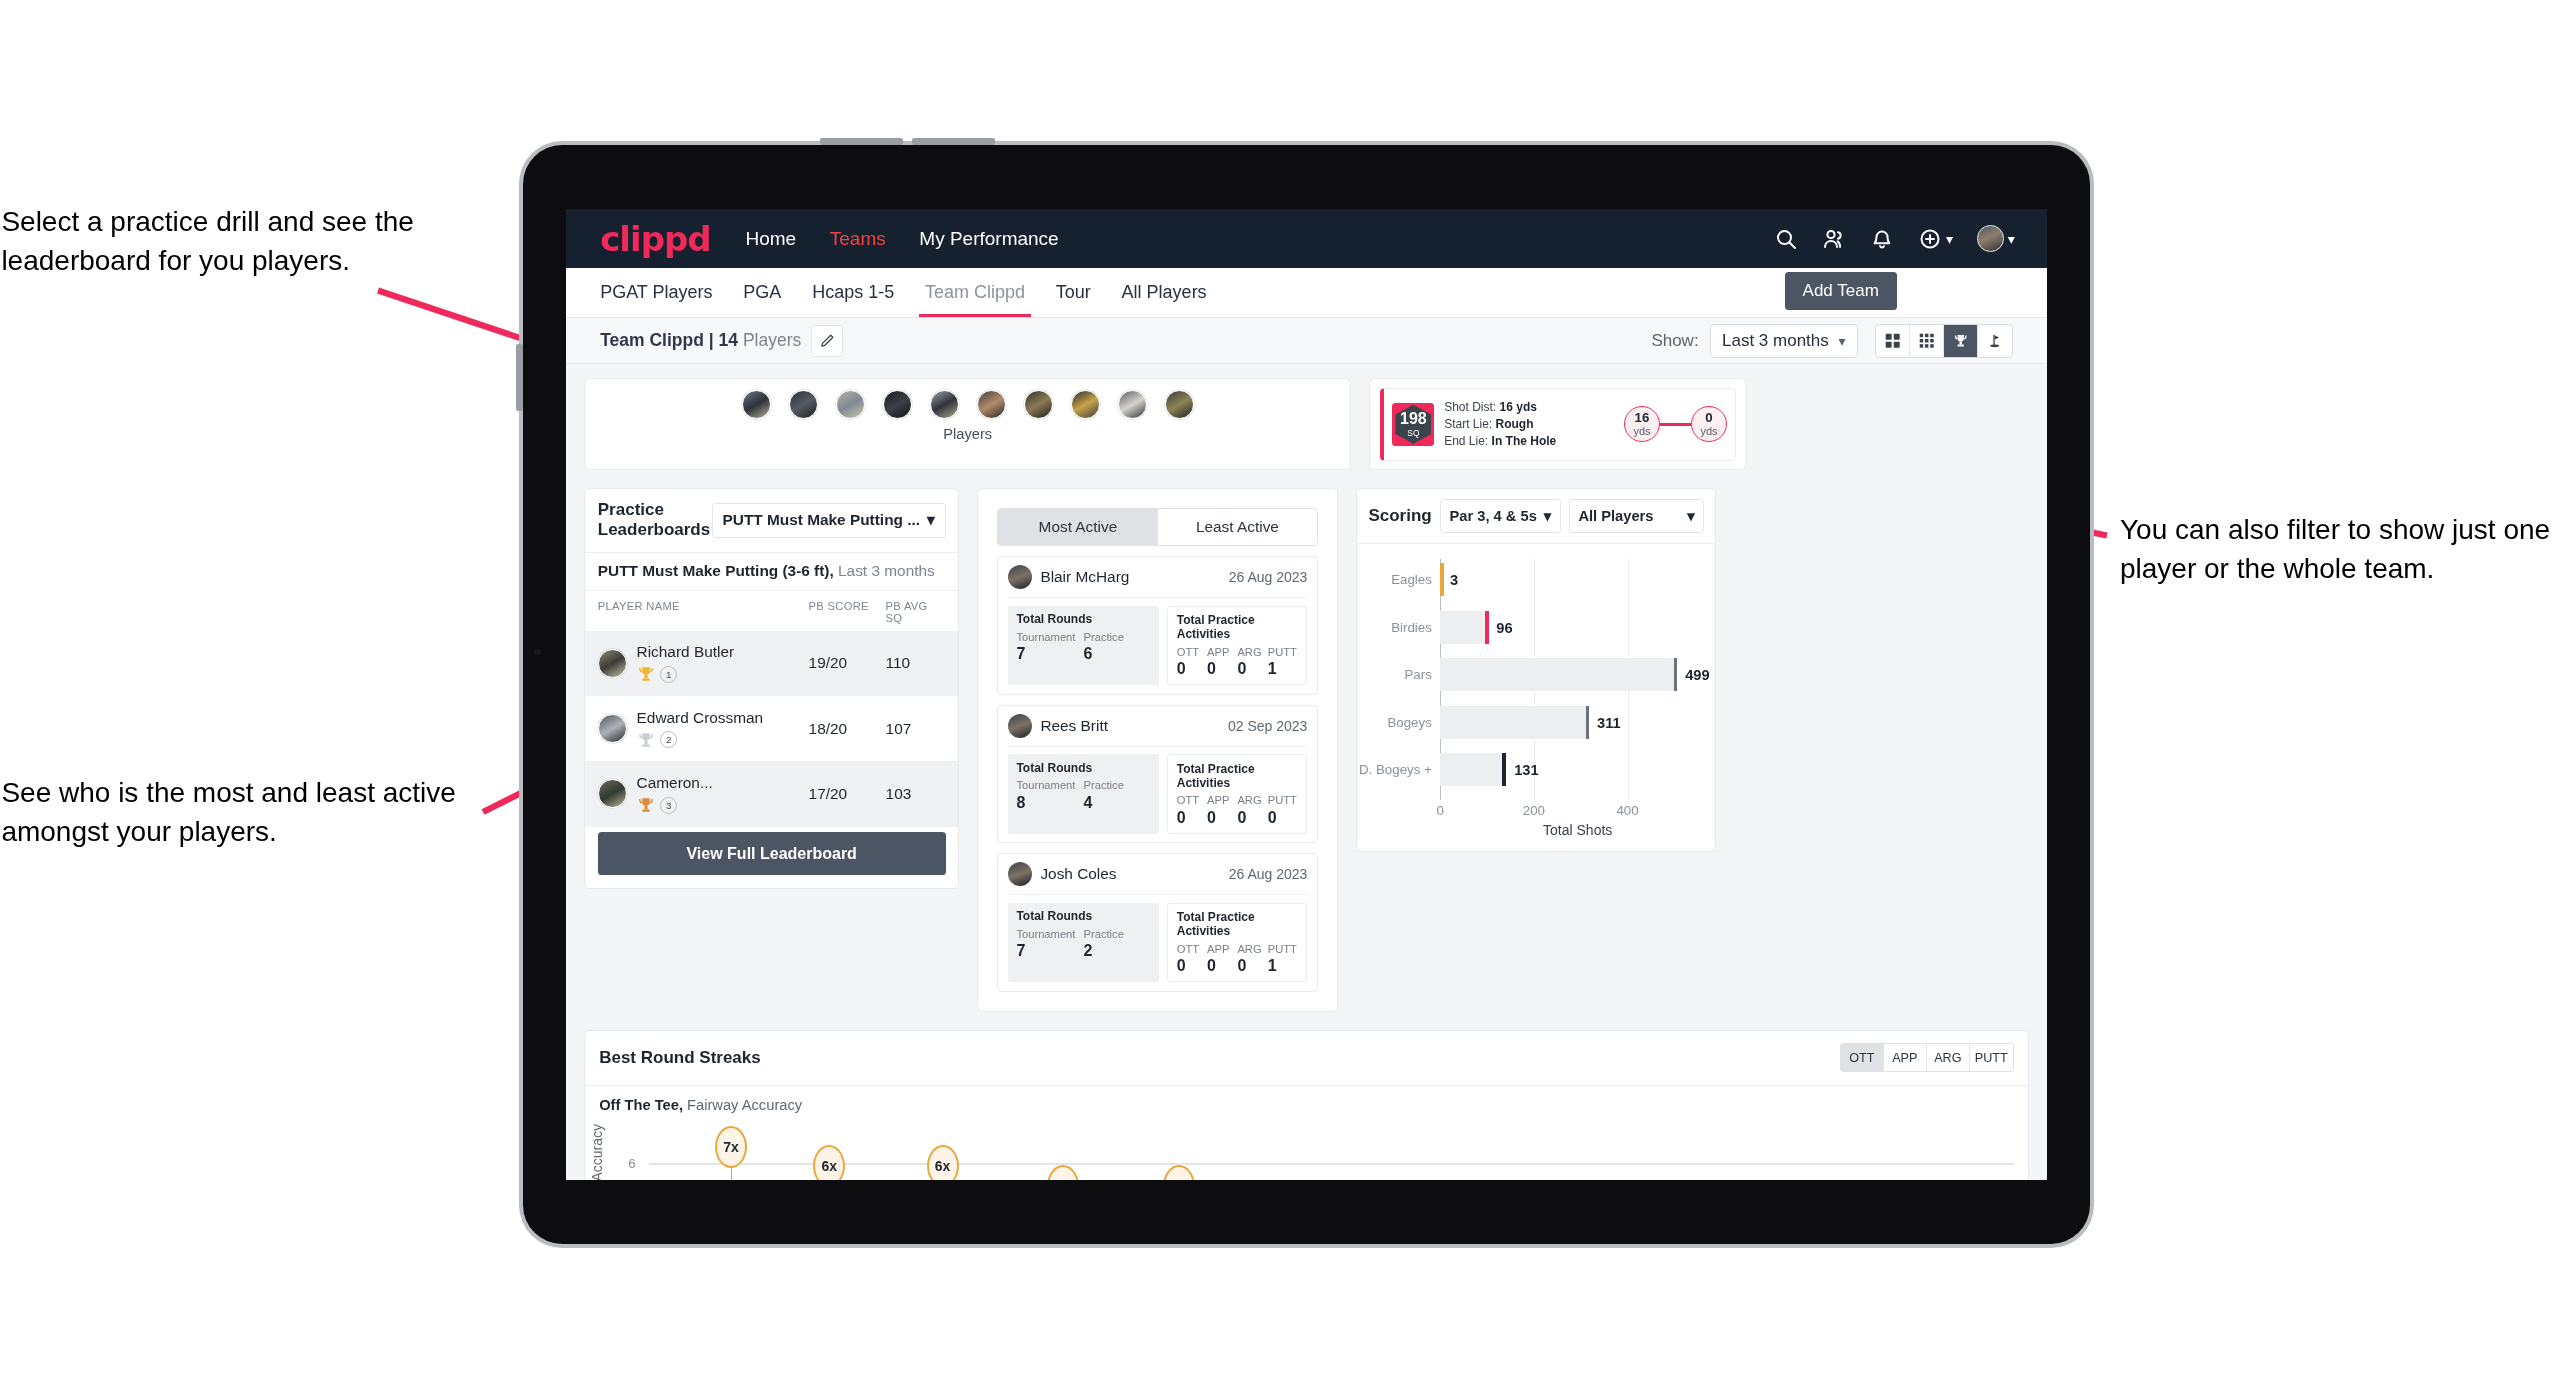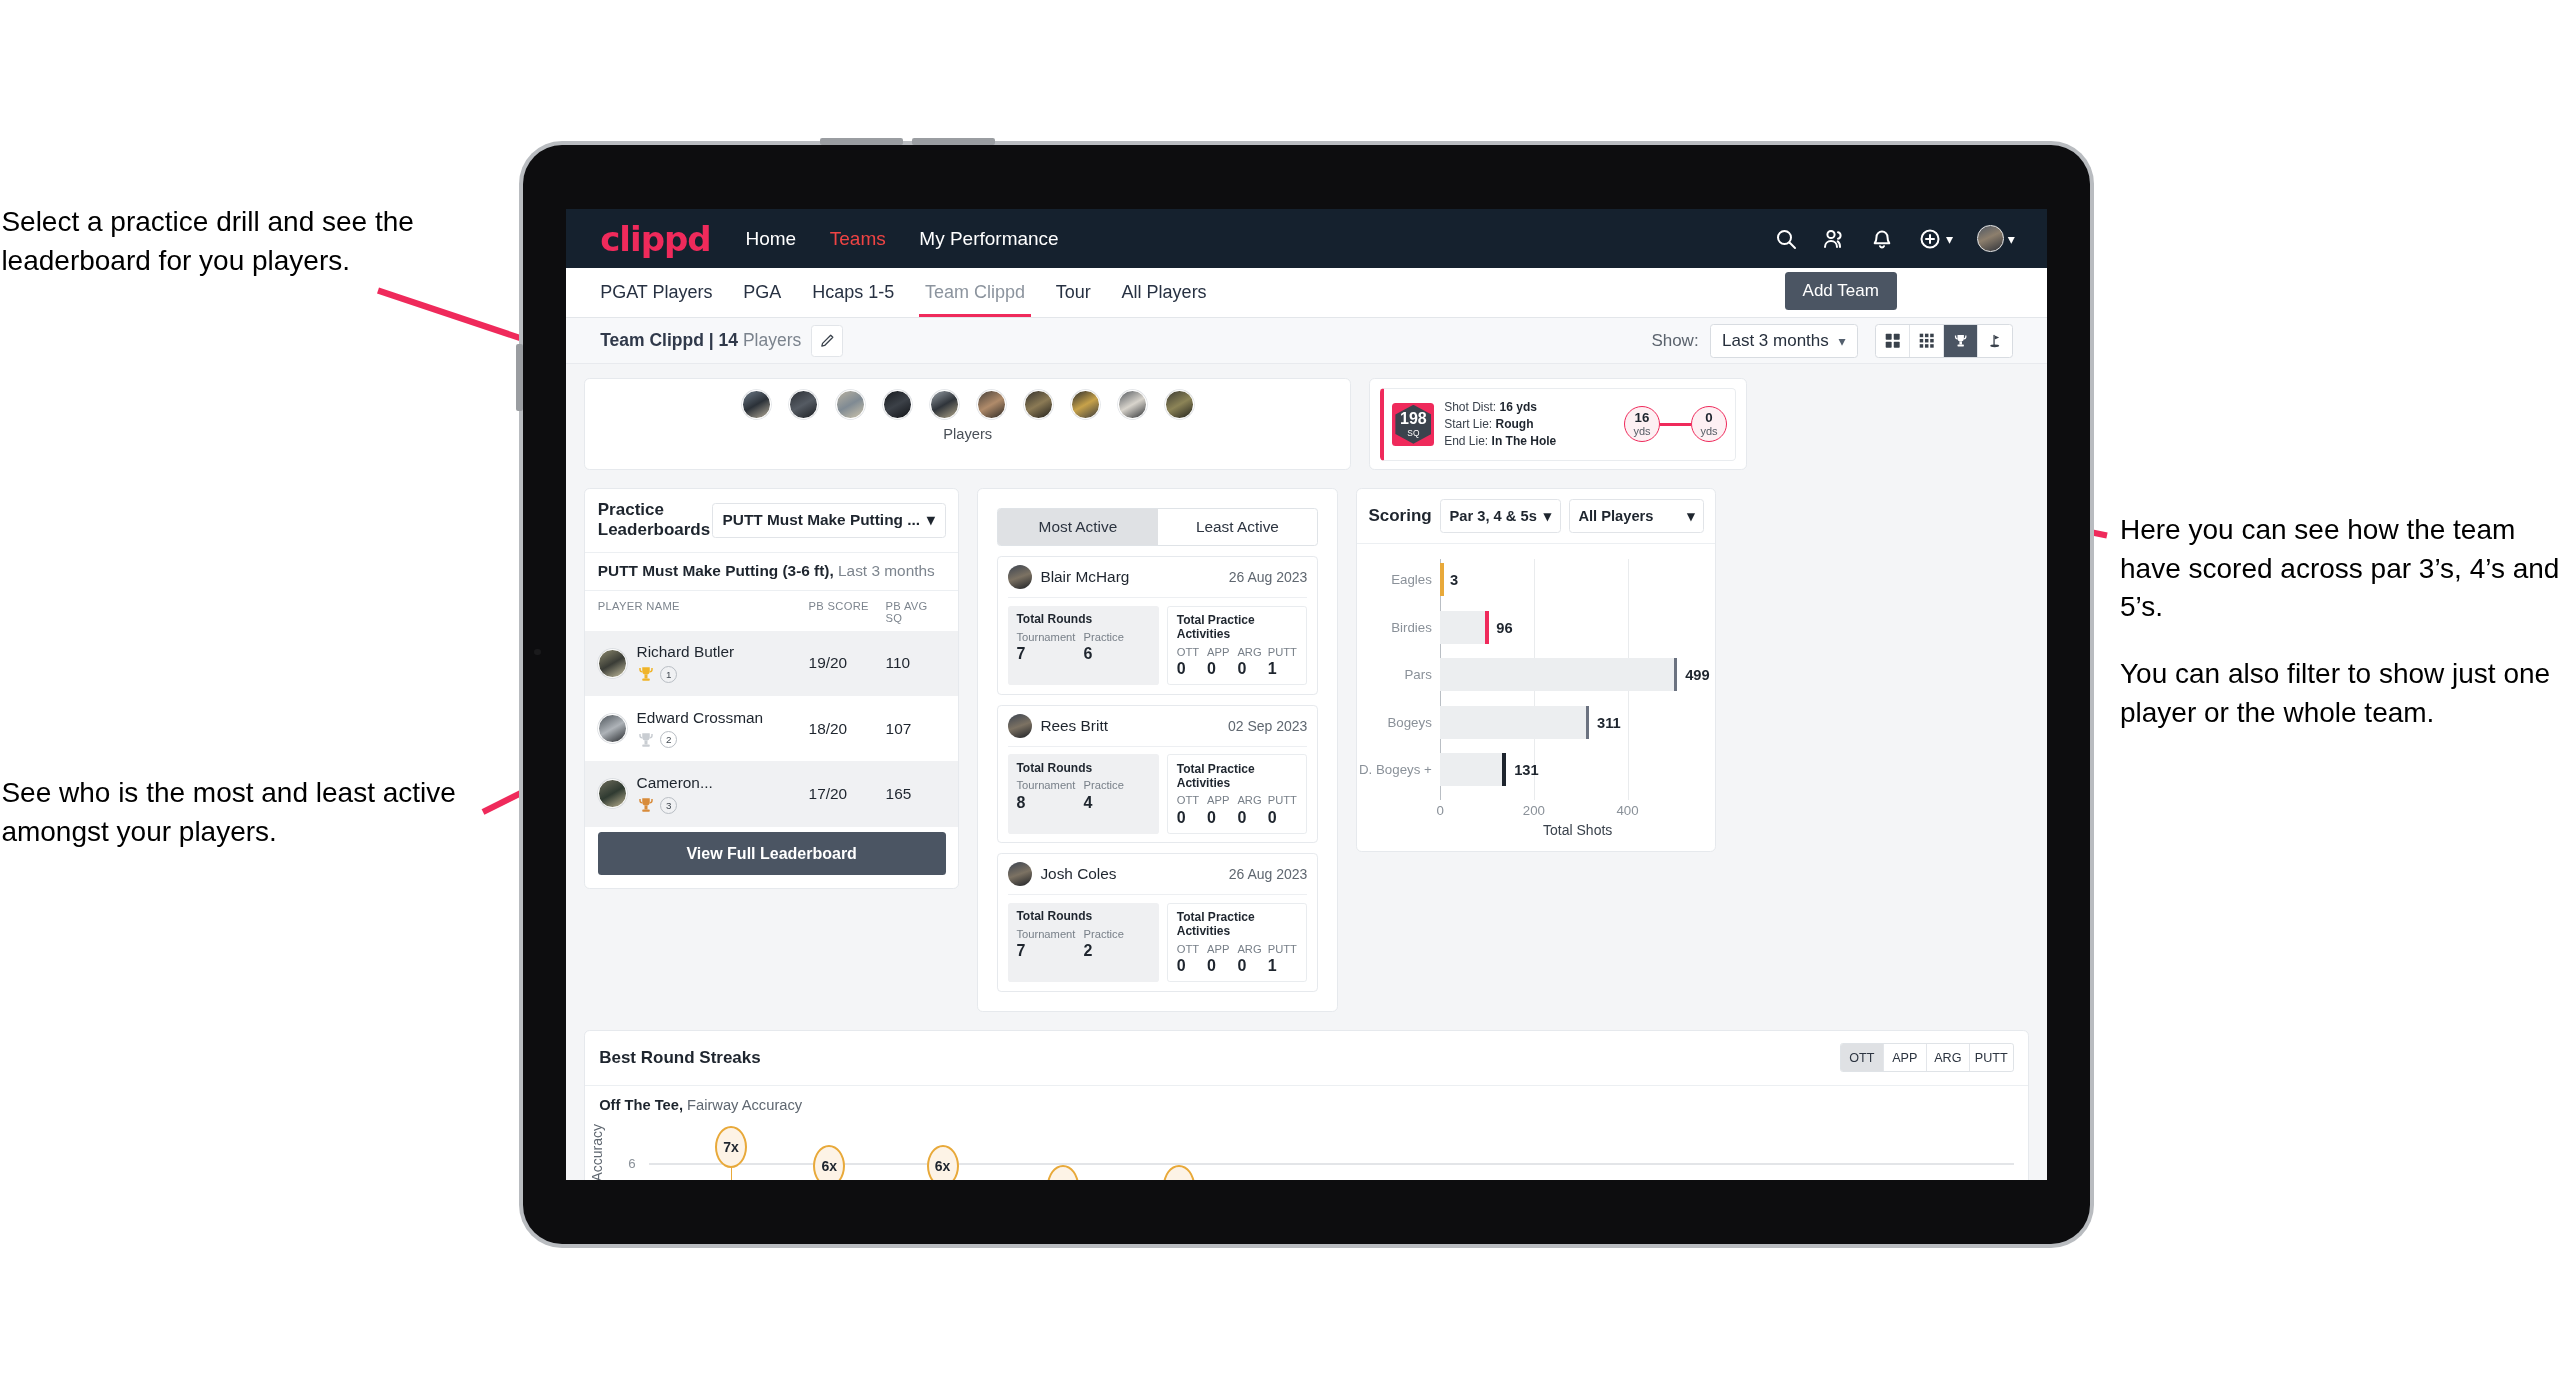--- a/index.html
+++ b/index.html
@@ -368,21 +368,20 @@
 
 <div class="stage">
 
   <div class="anno" id="anno-bl">
     <p>See who is the most and least active amongst your players.</p>
   </div>
   <div class="anno" id="anno-tl">
     <p>Select a practice drill and see the leaderboard for you players.</p>
   </div>
   <div class="anno" id="anno-r">
-    <p>Here you can see how the team have scored across par 3’s, 4’s and 5’s.</p>
     <p>You can also filter to show just one player or the whole team.</p>
   </div>
 
   <svg class="arrow" style="left:0;top:0;width:2576px;height:1386px" viewBox="0 0 3680 1980">
     <defs>
       <marker id="ah" markerWidth="9" markerHeight="9" refX="6" refY="4.5" orient="auto">
         <path d="M0,0 L9,4.5 L0,9 z" fill="#ef2a5b"></path>
       </marker>
     </defs>
     <line x1="540" y1="415" x2="1258" y2="655" stroke="#ef2a5b" stroke-width="9" marker-end="url(#ah)"></line>
@@ -624,21 +623,21 @@
                       <path d="M7 3h10v5a5 5 0 0 1-10 0V3z"></path>
                         <path d="M5 4H3v2a4 4 0 0 0 4 4V8a2 2 0 0 1-2-2V4z"></path>
                       <path d="M19 4h2v2a4 4 0 0 1-4 4V8a2 2 0 0 0 2-2V4z"></path>
                         <rect x="10" y="13" width="4" height="5"></rect>
                       <rect x="7" y="18" width="10" height="3" rx="1"></rect>
                     </svg>
                     <div class="rankbadge">3</div>
                   </div>
                 </div>
                 <div class="lb-val c-score">17/20</div>
-                <div class="lb-val c-avg">165</div>
+                <div class="lb-val c-avg">103</div>
               </div>
 
               <div class="lb-btn">View Full Leaderboard</div>
             </div>
 
             <div class="card act-card">
               <div class="seg">
                 <div class="on">Most Active</div>
                 <div>Least Active</div>
               </div>

